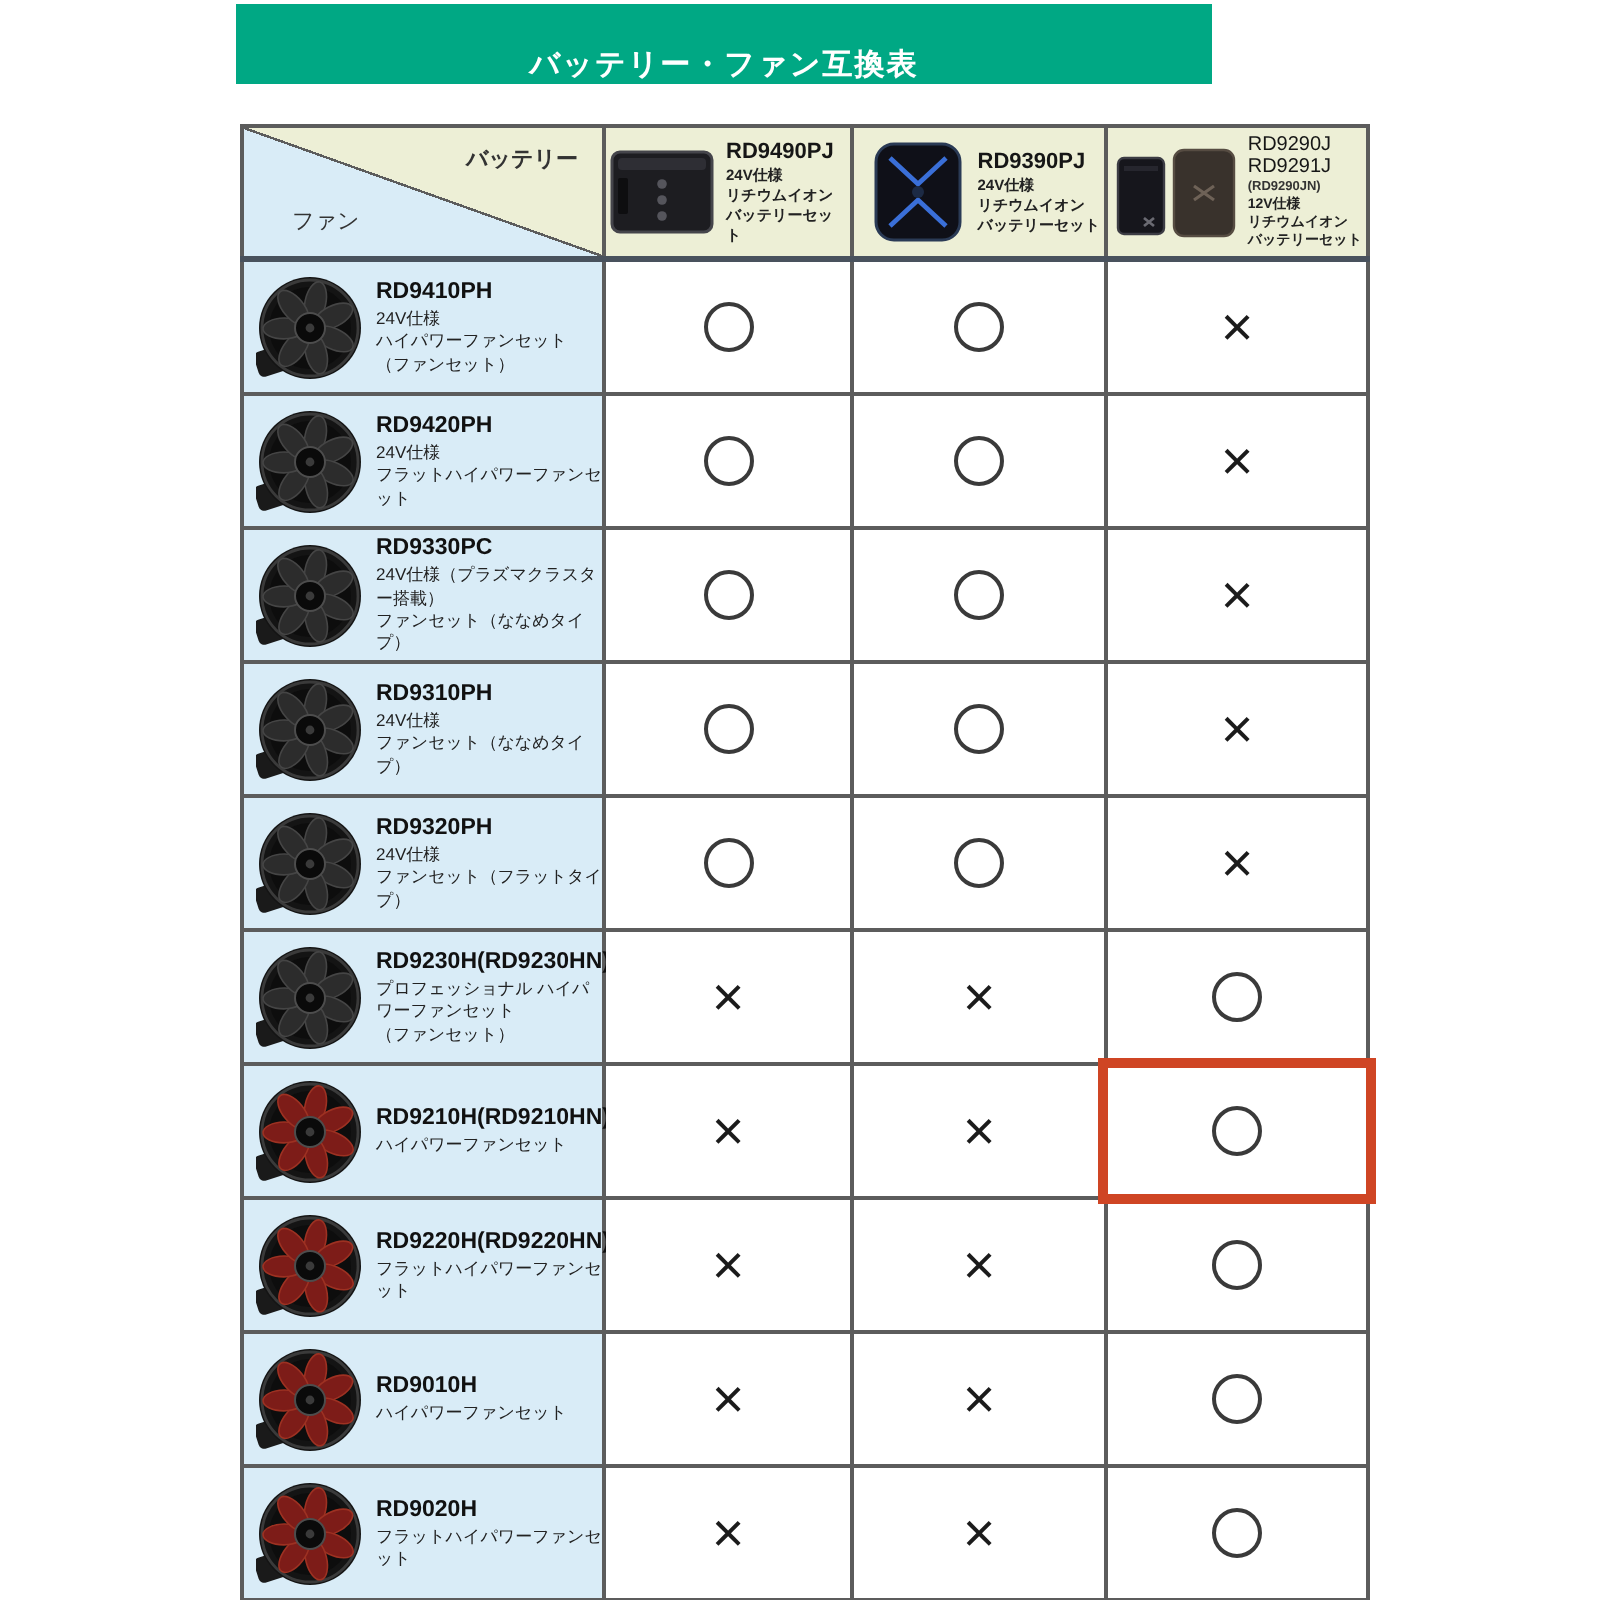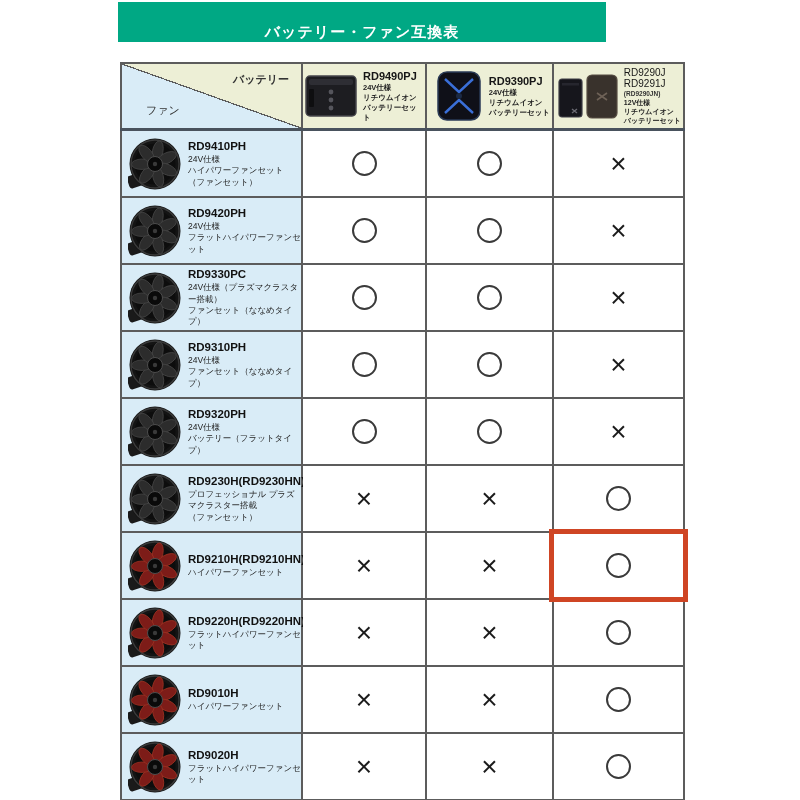--- a/index.html
+++ b/index.html
@@ -279,21 +279,21 @@
                   <ellipse cx="27" cy="14" rx="5.2" ry="10.5" fill="#2c2c2c" stroke="#454545" stroke-width="0.8" transform="rotate(217.6 27 27)"></ellipse>
                   <ellipse cx="27" cy="14" rx="5.2" ry="10.5" fill="#2c2c2c" stroke="#454545" stroke-width="0.8" transform="rotate(269 27 27)"></ellipse>
                   <ellipse cx="27" cy="14" rx="5.2" ry="10.5" fill="#2c2c2c" stroke="#454545" stroke-width="0.8" transform="rotate(320.4 27 27)"></ellipse>
                   <circle cx="27" cy="27" r="7.5" fill="#0a0a0a" stroke="#4d4d4d" stroke-width="1"></circle>
                   <circle cx="27" cy="27" r="2.2" fill="#3a3a3a"></circle>
                 </svg>
               </span>
               <span class="fan-text">
                 <span class="fan-model">RD9320PH</span>
                 <span class="fan-desc">24V仕様</span>
-                <span class="fan-desc">バッテリー（フラットタイプ）</span>
+                <span class="fan-desc">ファンセット（フラットタイプ）</span>
               </span>
             </div>
           </td>
           <td class="mark-cell"><span class="circle-mark"></span></td>
           <td class="mark-cell"><span class="circle-mark"></span></td>
           <td class="mark-cell"><span class="cross-mark">×</span></td>
         </tr>
         <tr>
           <td class="fan-cell">
             <div class="fan-cell-inner">
@@ -309,21 +309,21 @@
                   <ellipse cx="27" cy="14" rx="5.2" ry="10.5" fill="#2c2c2c" stroke="#454545" stroke-width="0.8" transform="rotate(166.2 27 27)"></ellipse>
                   <ellipse cx="27" cy="14" rx="5.2" ry="10.5" fill="#2c2c2c" stroke="#454545" stroke-width="0.8" transform="rotate(217.6 27 27)"></ellipse>
                   <ellipse cx="27" cy="14" rx="5.2" ry="10.5" fill="#2c2c2c" stroke="#454545" stroke-width="0.8" transform="rotate(269 27 27)"></ellipse>
                   <ellipse cx="27" cy="14" rx="5.2" ry="10.5" fill="#2c2c2c" stroke="#454545" stroke-width="0.8" transform="rotate(320.4 27 27)"></ellipse>
                   <circle cx="27" cy="27" r="7.5" fill="#0a0a0a" stroke="#4d4d4d" stroke-width="1"></circle>
                   <circle cx="27" cy="27" r="2.2" fill="#3a3a3a"></circle>
                 </svg>
               </span>
               <span class="fan-text">
                 <span class="fan-model">RD9230H(RD9230HN)</span>
-                <span class="fan-desc">プロフェッショナル プラズマクラスター搭載</span>
+                <span class="fan-desc">プロフェッショナル ハイパワーファンセット</span>
                 <span class="fan-desc">（ファンセット）</span>
               </span>
             </div>
           </td>
           <td class="mark-cell"><span class="cross-mark">×</span></td>
           <td class="mark-cell"><span class="cross-mark">×</span></td>
           <td class="mark-cell"><span class="circle-mark"></span></td>
         </tr>
         <tr>
           <td class="fan-cell">

